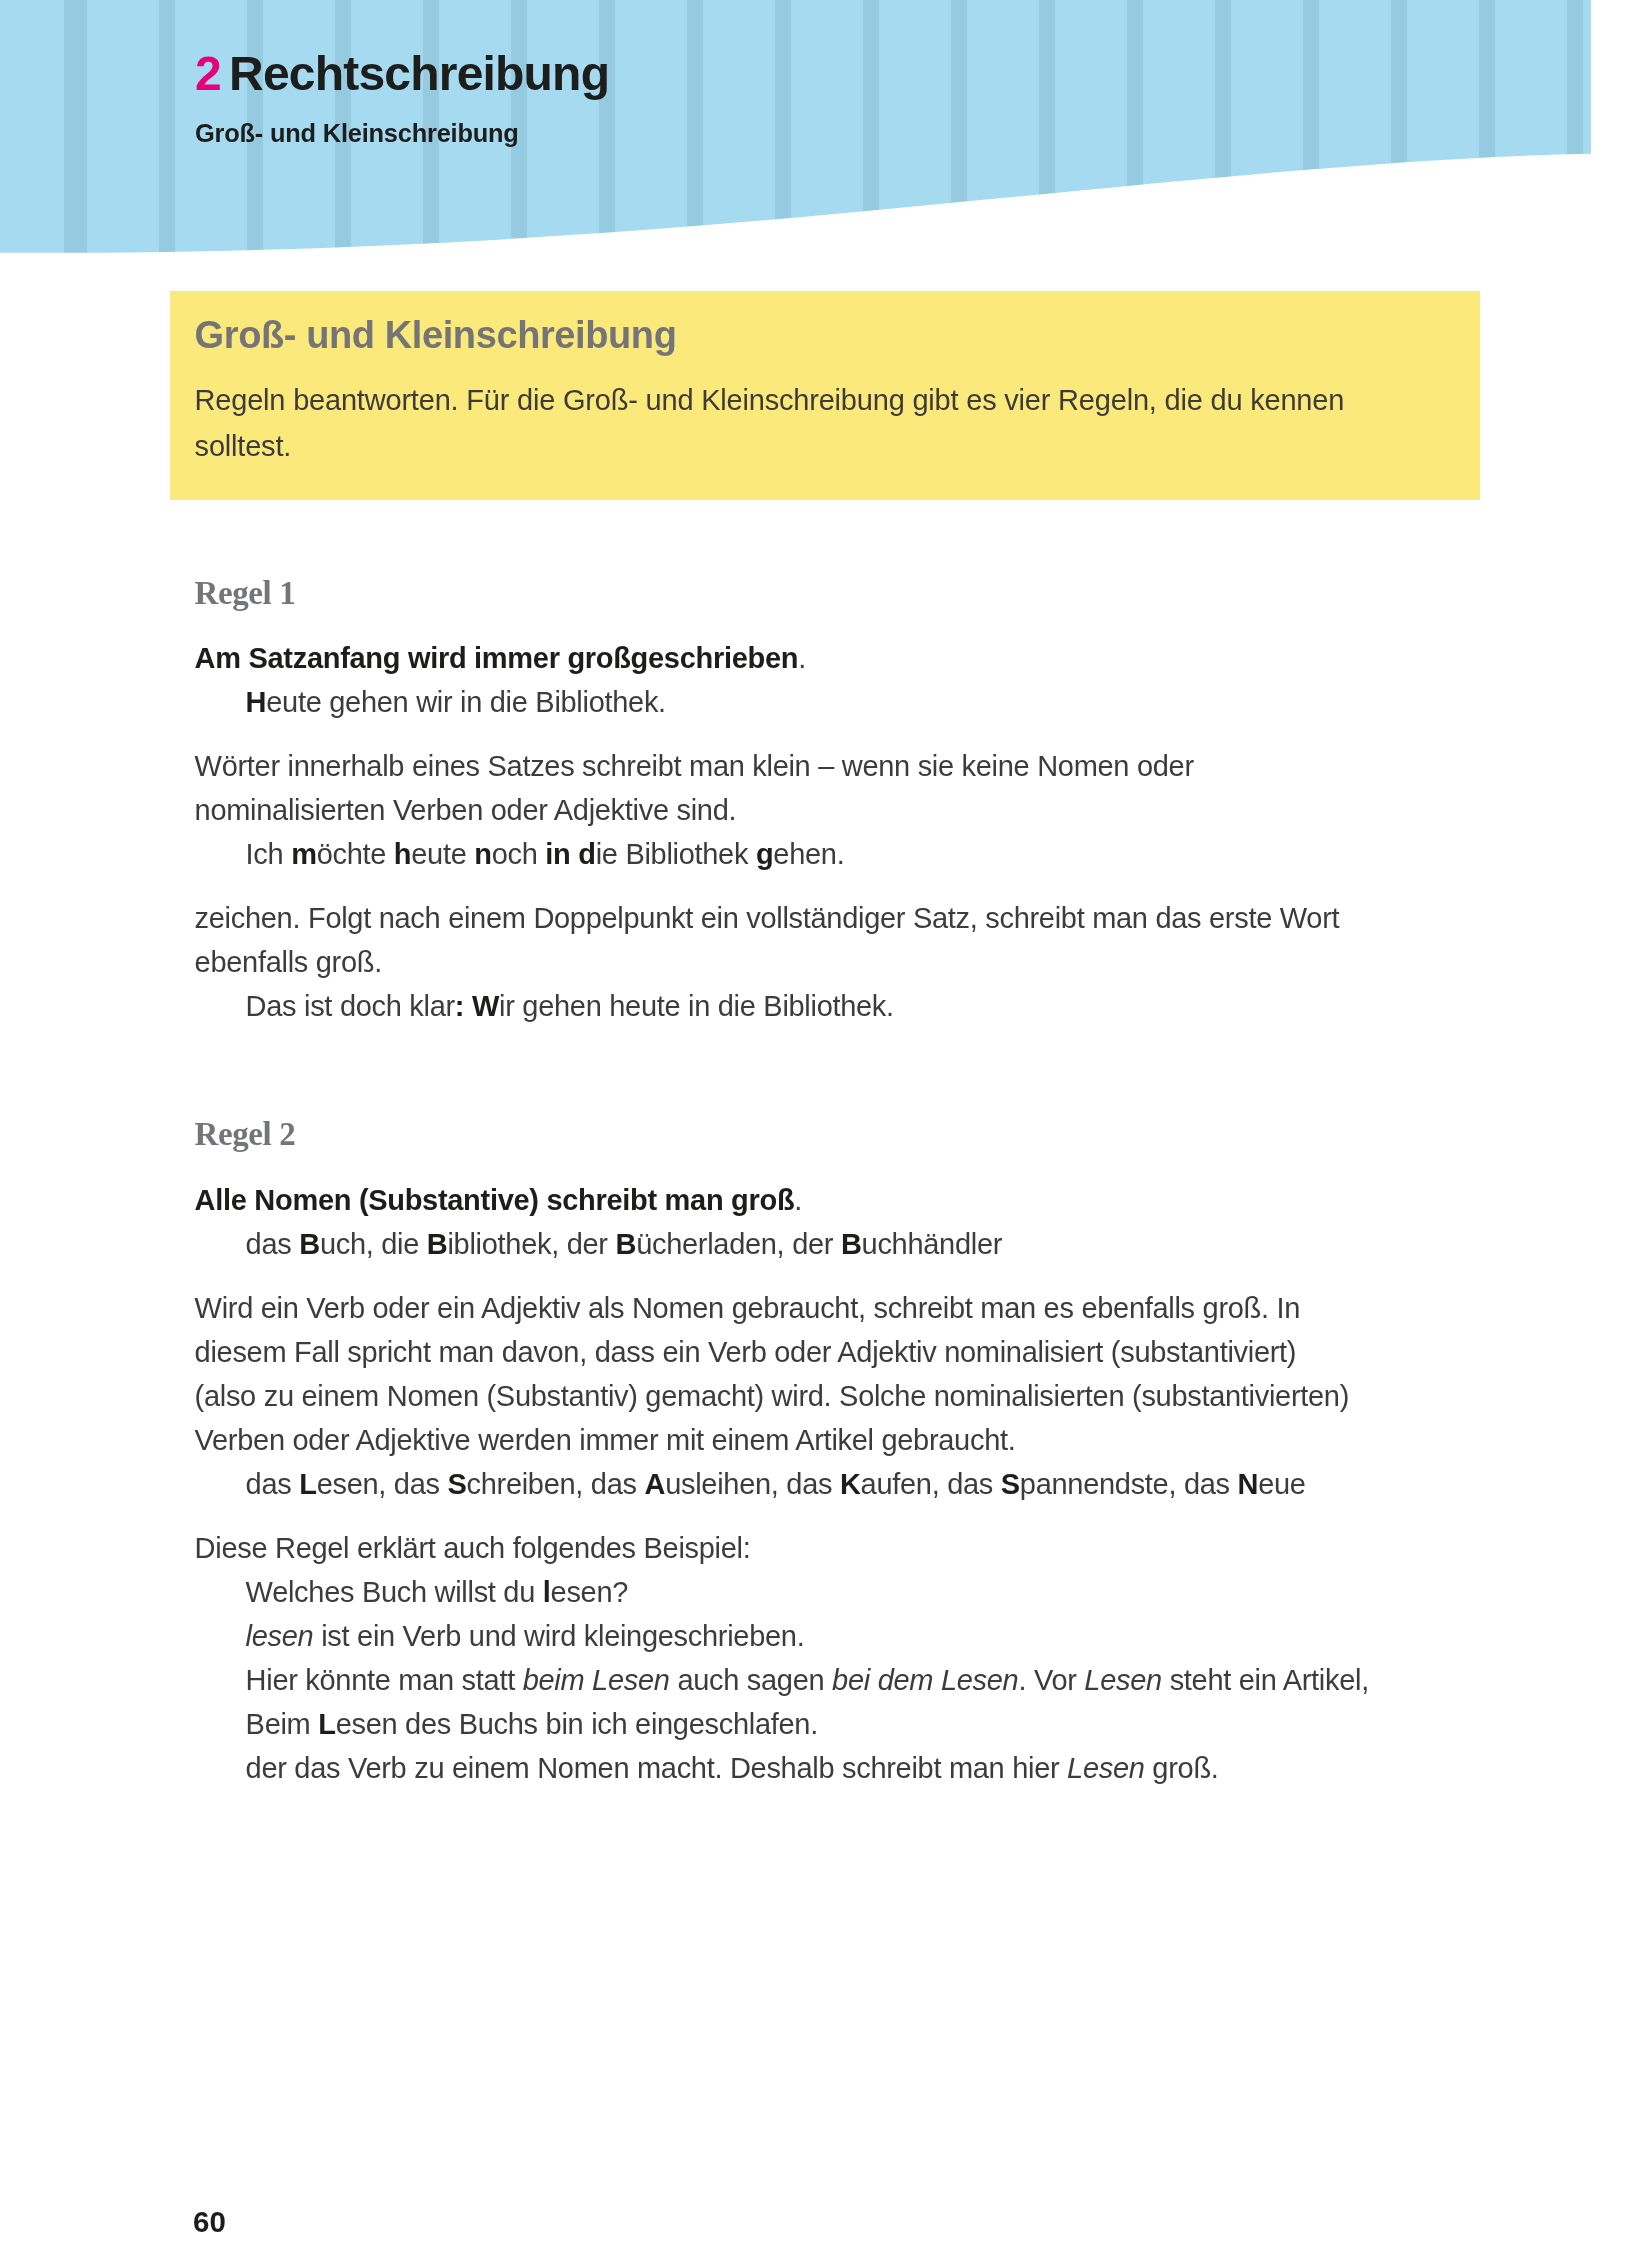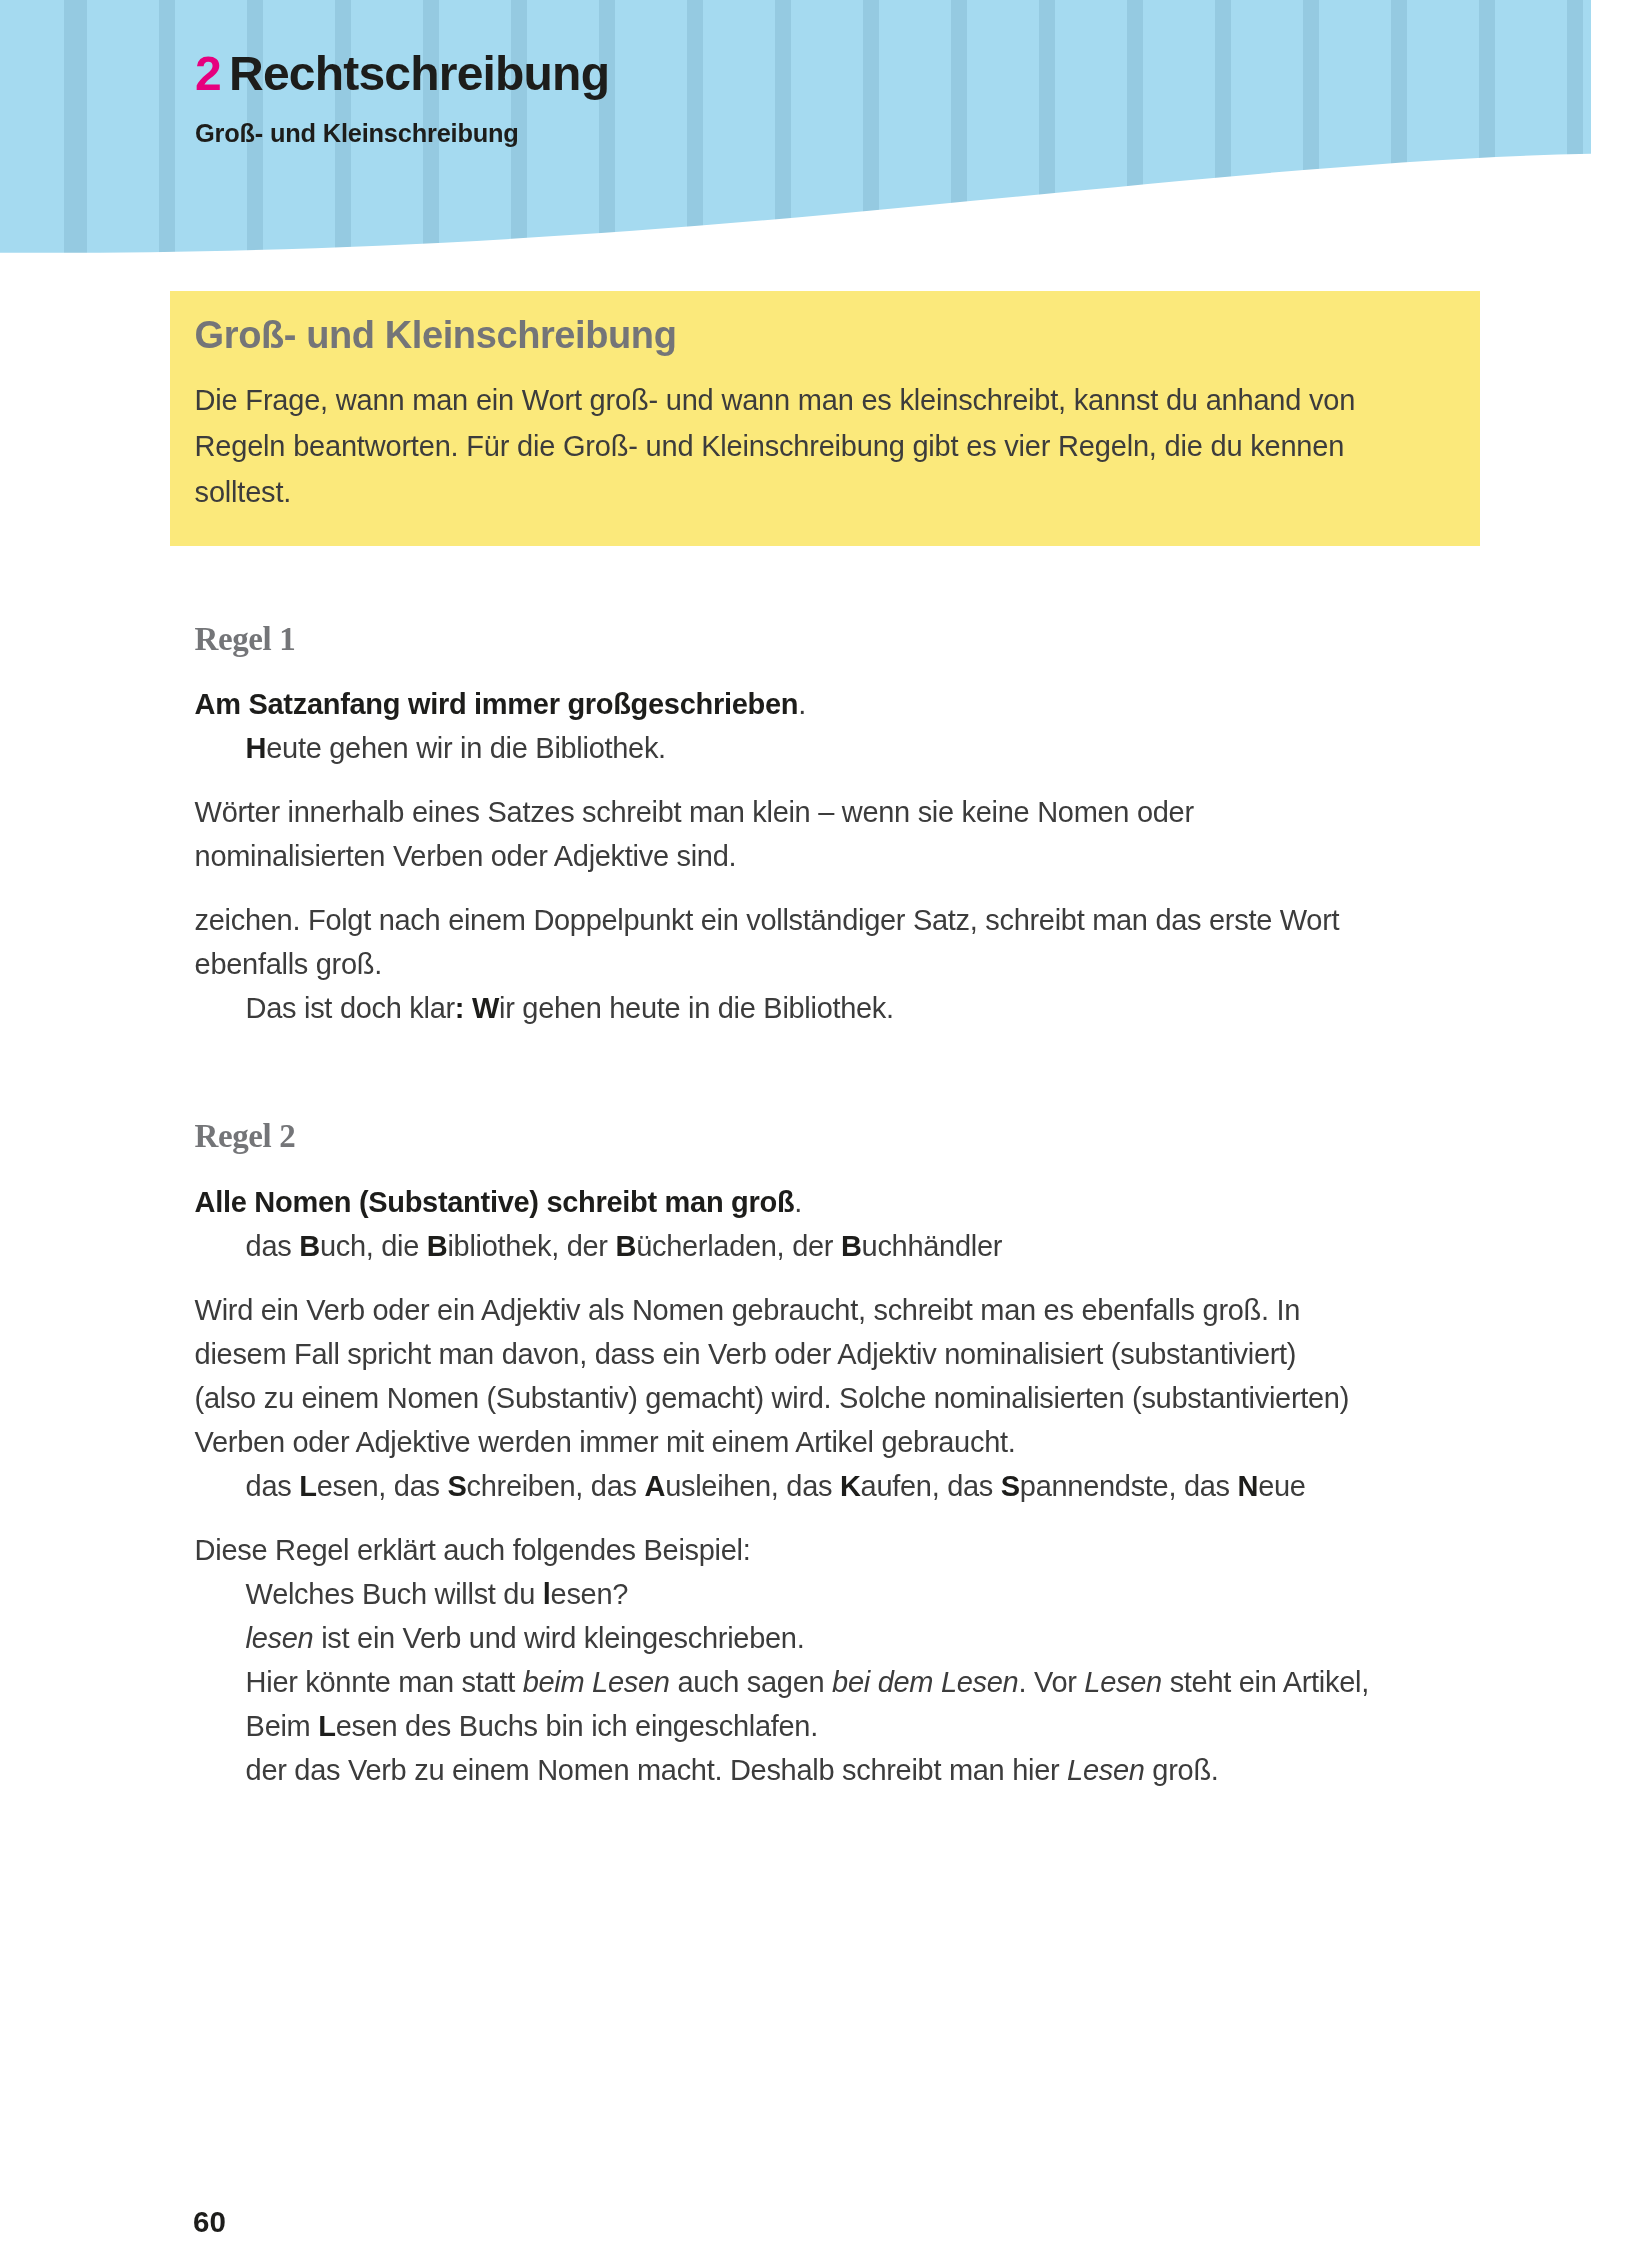--- a/index.html
+++ b/index.html
@@ -116,38 +116,40 @@
     <div class="band-inner">
       <h1 class="chapter"><span class="num">2</span><span>Rechtschreibung</span></h1>
       <div class="subtitle">Groß- und Kleinschreibung</div>
     </div>
   </header>
 
   <main>
     <section class="intro-box">
       <h2>Groß- und Kleinschreibung</h2>
       <div class="intro-text" id="intro-text">
-          <div>Die Frage, wann man ein Wort groß- und wann man es kleinschreibt, kannst du anhand von</div>
           <div>Regeln beantworten. Für die Groß- und Kleinschreibung gibt es vier Regeln, die du kennen</div>
           <div>solltest.</div>
         </div>
     </section>
 
     <div id="sections">
         <section class="rule-section">
           <h3 class="rule-heading">Regel 1</h3>
           <div class="block rule attach">
             <div class="line"><span class="seg-b">Am Satzanfang wird immer großgeschrieben</span><span>.</span></div>
           </div>
           <div class="block example attach">
             <div class="line indent"><span class="seg-b">H</span><span>eute gehen wir in die Bibliothek.</span></div>
           </div>
           <div class="block para">
             <div class="line"><span>Wörter innerhalb eines Satzes schreibt man klein – wenn sie keine Nomen oder</span></div>
             <div class="line"><span>nominalisierten Verben oder Adjektive sind.</span></div>
+          </div>
+          <div class="block example attach">
+            <div class="line indent"><span>Ich </span><span class="seg-b">m</span><span>öchte </span><span class="seg-b">h</span><span>eute </span><span class="seg-b">n</span><span>och </span><span class="seg-b">in</span><span> </span><span class="seg-b">d</span><span>ie Bibliothek </span><span class="seg-b">g</span><span>ehen.</span></div>
           </div>
           <div class="block para">
             <div class="line"><span>zeichen. Folgt nach einem Doppelpunkt ein vollständiger Satz, schreibt man das erste Wort</span></div>
             <div class="line"><span>ebenfalls groß.</span></div>
           </div>
           <div class="block example attach">
             <div class="line indent"><span>Das ist doch klar</span><span class="seg-b">:</span><span> </span><span class="seg-b">W</span><span>ir gehen heute in die Bibliothek.</span></div>
           </div>
         </section>
         <section class="rule-section">

